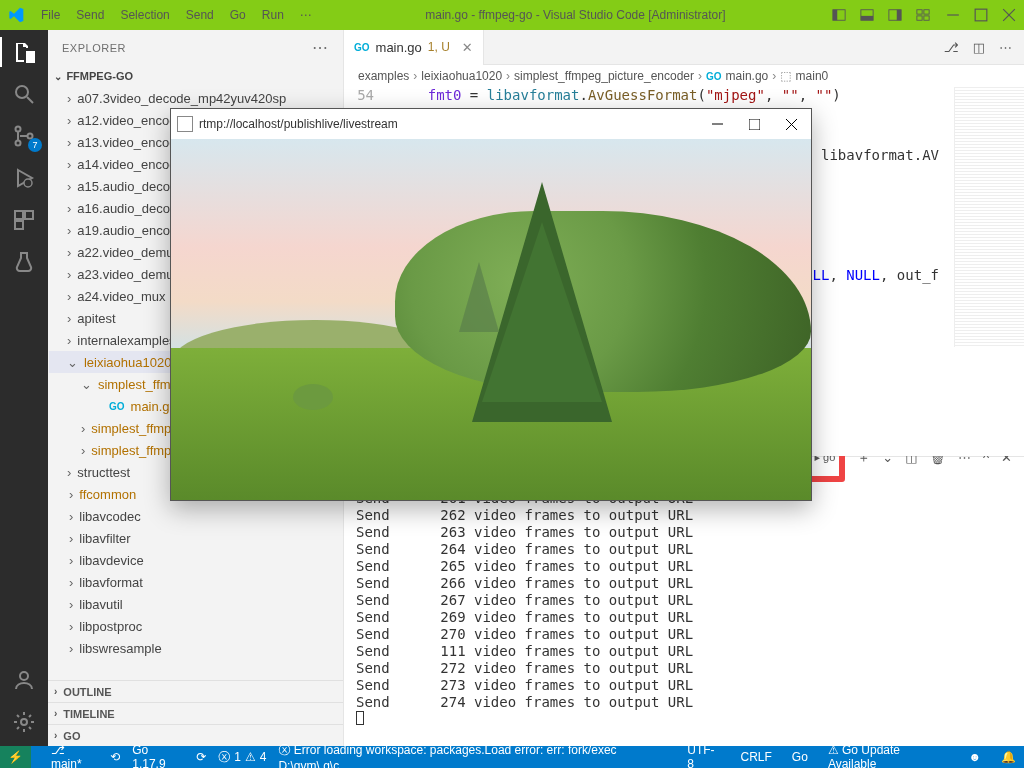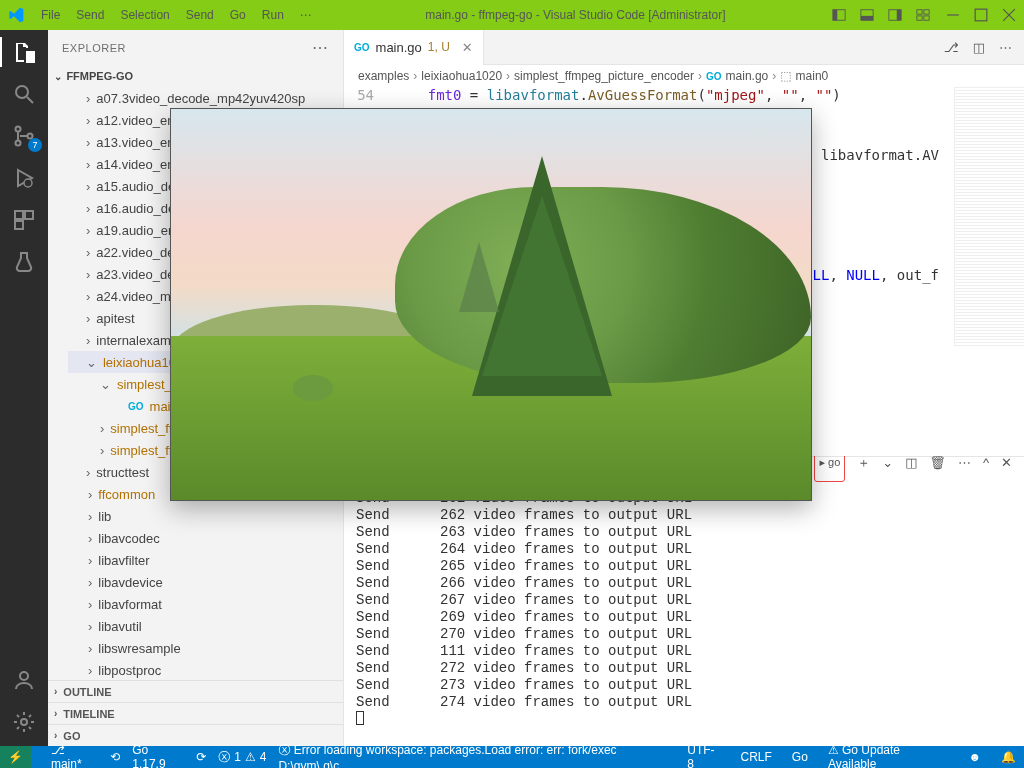--- a/index.html
+++ b/index.html
@@ -21,21 +21,21 @@
   .activity-bar .act-item.active { color: #fff; }
   .activity-bar .act-item.active::before { content:""; position:absolute; left:-12px; top:-3px; width:2px; height:30px; background:#fff; }
   .activity-bar .act-item .badge { position: absolute; bottom: -4px; right: -6px; background: #007acc; color:#fff; border-radius: 50%; font-size: 9px; width: 14px; height: 14px; display:flex; align-items:center; justify-content:center; }
   .activity-bar .bottom-items { margin-top: auto; margin-bottom: 12px; display:flex; flex-direction:column; gap:18px; align-items:center; }
   
   .sidebar { width: 296px; background: #f3f3f3; border-right: 1px solid #e5e5e5; display: flex; flex-direction: column; overflow: hidden; }
   .sidebar-header { height: 35px; display:flex; align-items:center; padding: 0 14px; font-size: 11px; letter-spacing: 0.5px; color: #6f6f6f; justify-content: space-between; }
   .sidebar-header .dots { font-size: 16px; letter-spacing: 1px; }
   .project-title { height: 22px; display:flex; align-items:center; padding-left: 6px; font-weight: 700; font-size: 11px; color:#444; }
   .project-title .chev { margin-right: 4px; font-size: 10px; }
-  .tree { flex:1; overflow: hidden; padding-left: 20px; }
+  .tree { flex:1; overflow: hidden; padding-left: 1px; }
   .tree-item { height: 22px; display:flex; align-items:center; padding-left: 20px; font-size: 13px; color: #444; white-space: nowrap; cursor: default; }
   .tree-item.expandable::before { content:"›"; margin-right: 6px; color:#666; font-size: 13px; }
   .tree-item.expanded::before { content:"⌄"; margin-right: 6px; color:#666; font-size: 13px; }
   .tree-item.level1 { padding-left: 18px; }
   .tree-item.level2 { padding-left: 32px; }
   .tree-item.level3 { padding-left: 46px; }
   .tree-item.hl { color: #b27100; }
   .tree-item.file { padding-left: 60px; }
   .tree-item .go-ico { color:#00ADD8; font-size:10px; font-weight:700; margin-right:6px; }
   .tree-item.active-tree { background: #e4e6f1; }
@@ -59,23 +59,23 @@
   .tk-str { color:#a31515; }
   .tk-var { color:#6d28d9; }
   .tk-pkg { color:#267f99; }
   .tk-null { color:#0000ff; }
   .code .minimap { position:absolute; right:0; top:0; width:70px; height: 260px; background: repeating-linear-gradient( to bottom, #eee 0, #eee 1px, #fff 1px, #fff 3px); border-left:1px solid #eee; }
   
   .terminal-tabs { height: 30px; border-top: 1px solid #e5e5e5; display:flex; align-items:flex-end; padding: 0 12px; gap: 22px; font-size: 11px; color:#777; }
   .terminal-tabs .ttab.active { color:#333; border-bottom: 1px solid #333; padding-bottom: 6px; }
   .terminal-tabs .ttab { padding-bottom: 6px; }
   .terminal-tabs .t-icons { margin-left:auto; display:flex; gap:12px; align-items:center; color:#555; padding-bottom: 4px; font-size: 13px; }
-  .terminal-tabs .go-badge { border:1px solid #ef4444; padding:12px 4px; font-size:11px; border-radius:3px; }
+  .terminal-tabs .go-badge { border:6px solid #ef4444; padding:12px 4px; font-size:11px; border-radius:3px; }
   .terminal-body { flex: 0 0 auto; height: 260px; background:#fff; font-family: Consolas, monospace; font-size: 14px; padding: 4px 12px; color:#333; overflow:hidden; }
-  .terminal-body .line { white-space: pre; height: 17px; font-family: Liberation Mono, monospace; }
+  .terminal-body .line { white-space: pre; height: 17px; }
   .cursor-box { display:inline-block; width:8px; height:14px; border:1px solid #333; }
   
   .statusbar { height: 22px; background: #007acc; color:#fff; display:flex; align-items:center; font-size: 12px; padding: 0 8px; gap: 12px; }
   .statusbar .sb-left { display:flex; align-items:center; gap: 12px; }
   .statusbar .sb-remote { background:#16825d; height:22px; margin:-22px 8px -22px -8px; padding: 0 8px; display:flex; align-items:center; }
   .statusbar .sb-right { margin-left:auto; display:flex; gap: 20px; align-items:center; }
   .statusbar .err { display:flex; align-items:center; gap:4px; }
   
   .float-win { position:absolute; left: 170px; top: 108px; width: 642px; height: 393px; background:#fff; border: 1px solid #555; box-shadow: 0 8px 24px rgba(0,0,0,0.3); display:flex; flex-direction:column; }
   .float-win .fw-title { height: 30px; display:flex; align-items:center; padding: 0 6px; font-size: 12px; background: #fff; }
@@ -262,42 +262,39 @@
         <div class="tree-item expandable level2 hl">
           <span>simplest_ffmpeg_remuxer</span>
         </div>
         <div class="tree-item expandable level1">
           <span>structtest</span>
         </div>
         <div class="tree-item expandable level0 hl">
           <span>ffcommon</span>
         </div>
         <div class="tree-item expandable level0">
-          <span>lib</span>
-        </div>
-        <div class="tree-item expandable level0">
           <span>libavcodec</span>
         </div>
         <div class="tree-item expandable level0">
           <span>libavfilter</span>
         </div>
         <div class="tree-item expandable level0">
           <span>libavdevice</span>
         </div>
         <div class="tree-item expandable level0">
           <span>libavformat</span>
         </div>
         <div class="tree-item expandable level0">
           <span>libavutil</span>
         </div>
         <div class="tree-item expandable level0">
+          <span>libpostproc</span>
+        </div>
+        <div class="tree-item expandable level0">
           <span>libswresample</span>
-        </div>
-        <div class="tree-item expandable level0">
-          <span>libpostproc</span>
         </div>
       </div>
     <div class="section-collapsed">
         <span class="chev">›</span>
         <span>OUTLINE</span>
       </div>
     <div class="section-collapsed">
         <span class="chev">›</span>
         <span>TIMELINE</span>
       </div>
@@ -393,20 +390,36 @@
     <span>UTF-8</span>
     <span>CRLF</span>
     <span>Go</span>
     <span>⚠ <span>Go Update Available</span></span>
     <span>☻</span>
     <span>🔔</span>
   </div>
 </div>
 
 <div class="float-win">
+  <div class="fw-title">
+    <span class="fw-icon"></span>
+    <span>rtmp://localhost/publishlive/livestream</span>
+    <div class="fw-ctl">
+      <svg width="11" height="11">
+          <line x1="0" y1="5" x2="11" y2="5" stroke="#000"></line>
+        </svg>
+      <svg width="11" height="11">
+          <rect x="0" y="0" width="11" height="11" fill="none" stroke="#000"></rect>
+        </svg>
+      <svg width="11" height="11">
+          <line x1="0" y1="0" x2="11" y2="11" stroke="#000"></line>
+          <line x1="11" y1="0" x2="0" y2="11" stroke="#000"></line>
+        </svg>
+    </div>
+  </div>
   <div class="video">
     <div class="sky"></div>
     <div class="far-hills"></div>
     <div class="hills"></div>
     <div class="bushes"></div>
     <div class="pine"></div>
     <div class="small-pine"></div>
     <div class="small-bush"></div>
   </div>
 </div>

